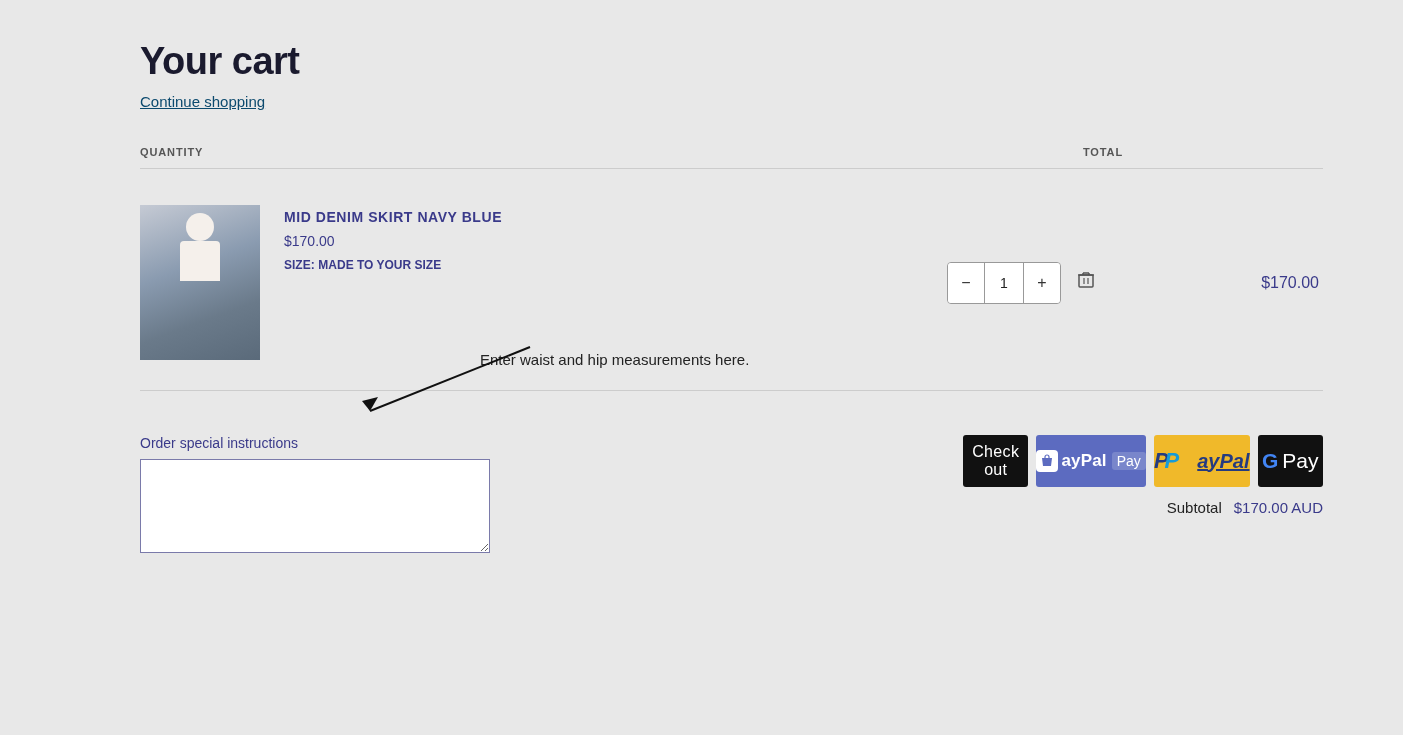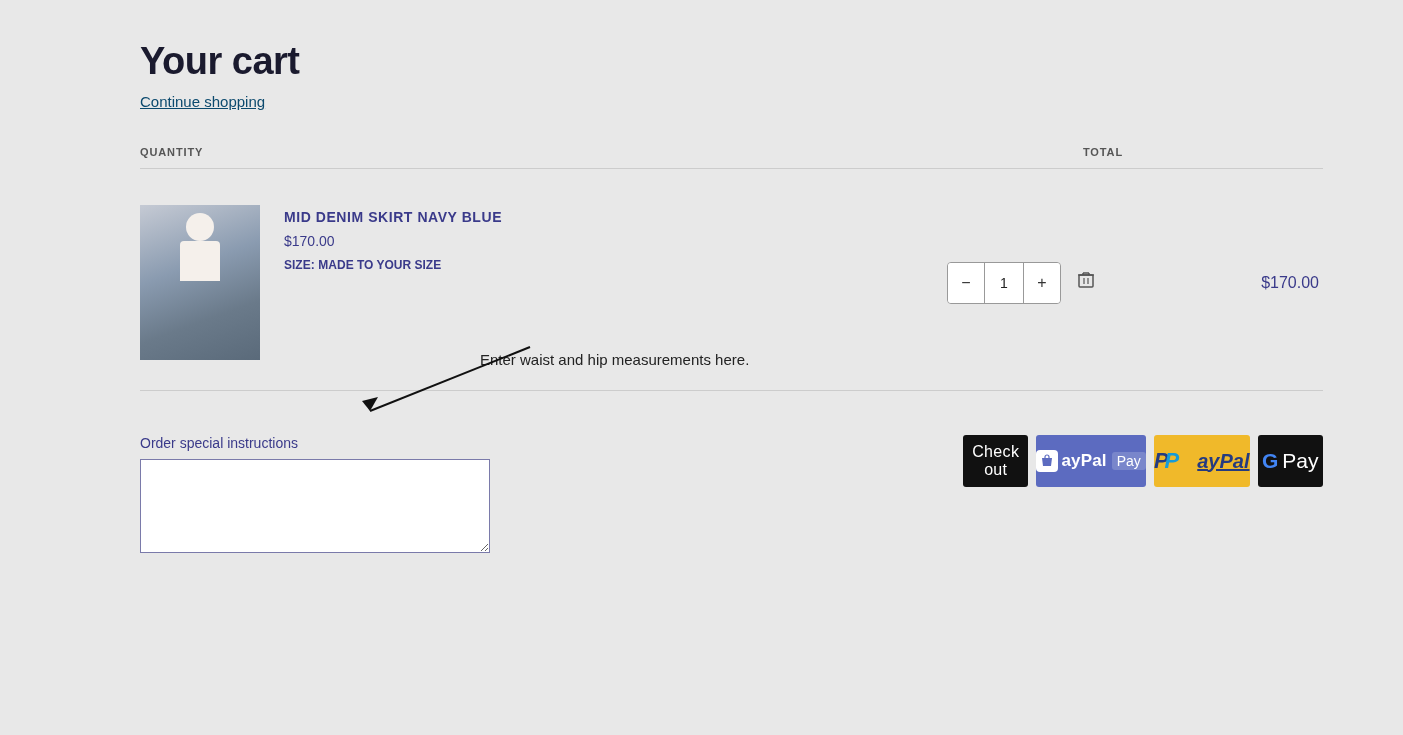--- a/index.html
+++ b/index.html
@@ -413,15 +413,19 @@
         </button>
 
         <button class="btn-gpay">
           <div class="gpay-logo">
             <span style="font-size:21px;font-weight:700;color:#4285f4;">G</span>
             <span style="font-size:21px;font-weight:400;color:white;margin-left:4px;">Pay</span>
           </div>
         </button>
       </div>
 
+      <div class="subtotal-row">
+        <span class="subtotal-label">Subtotal</span>
+        <span class="subtotal-value">$170.00 AUD</span>
+      </div>
     </div>
   </div>
 </div>
 
 </body></html>

